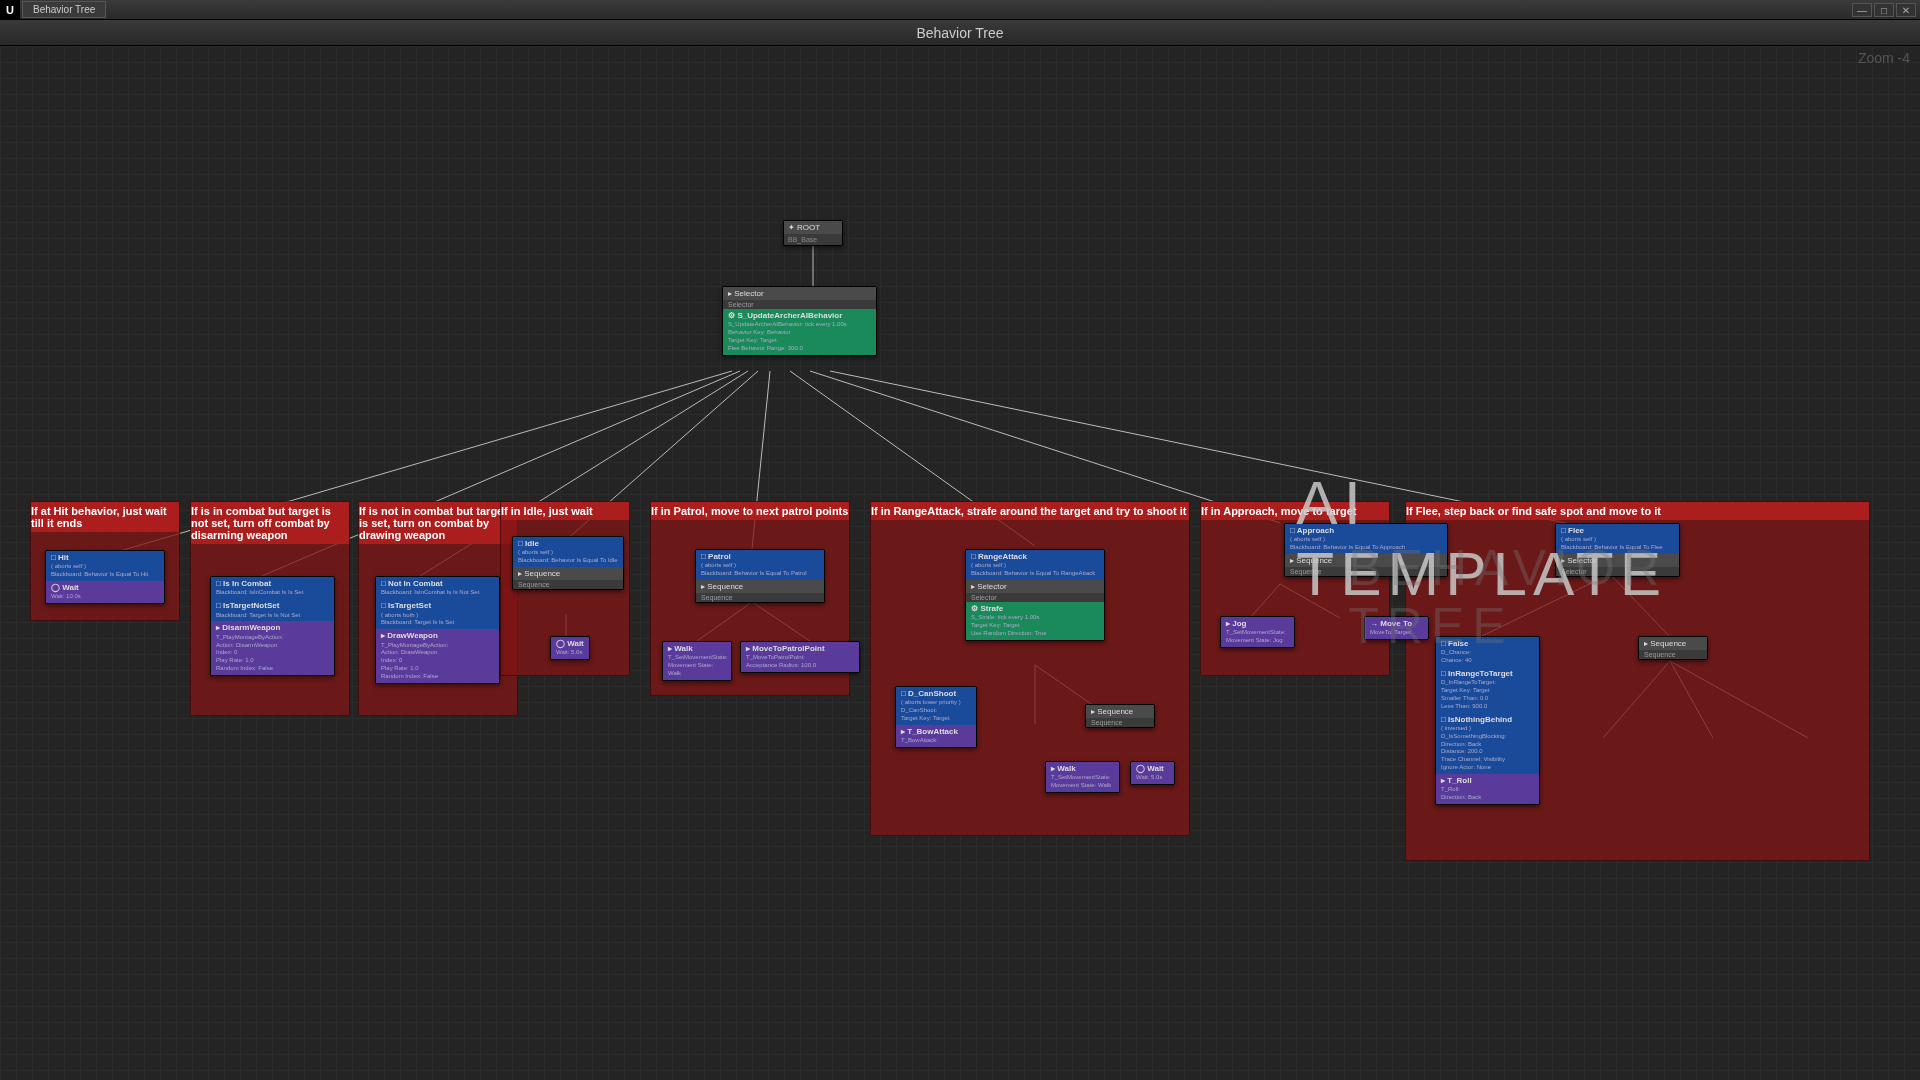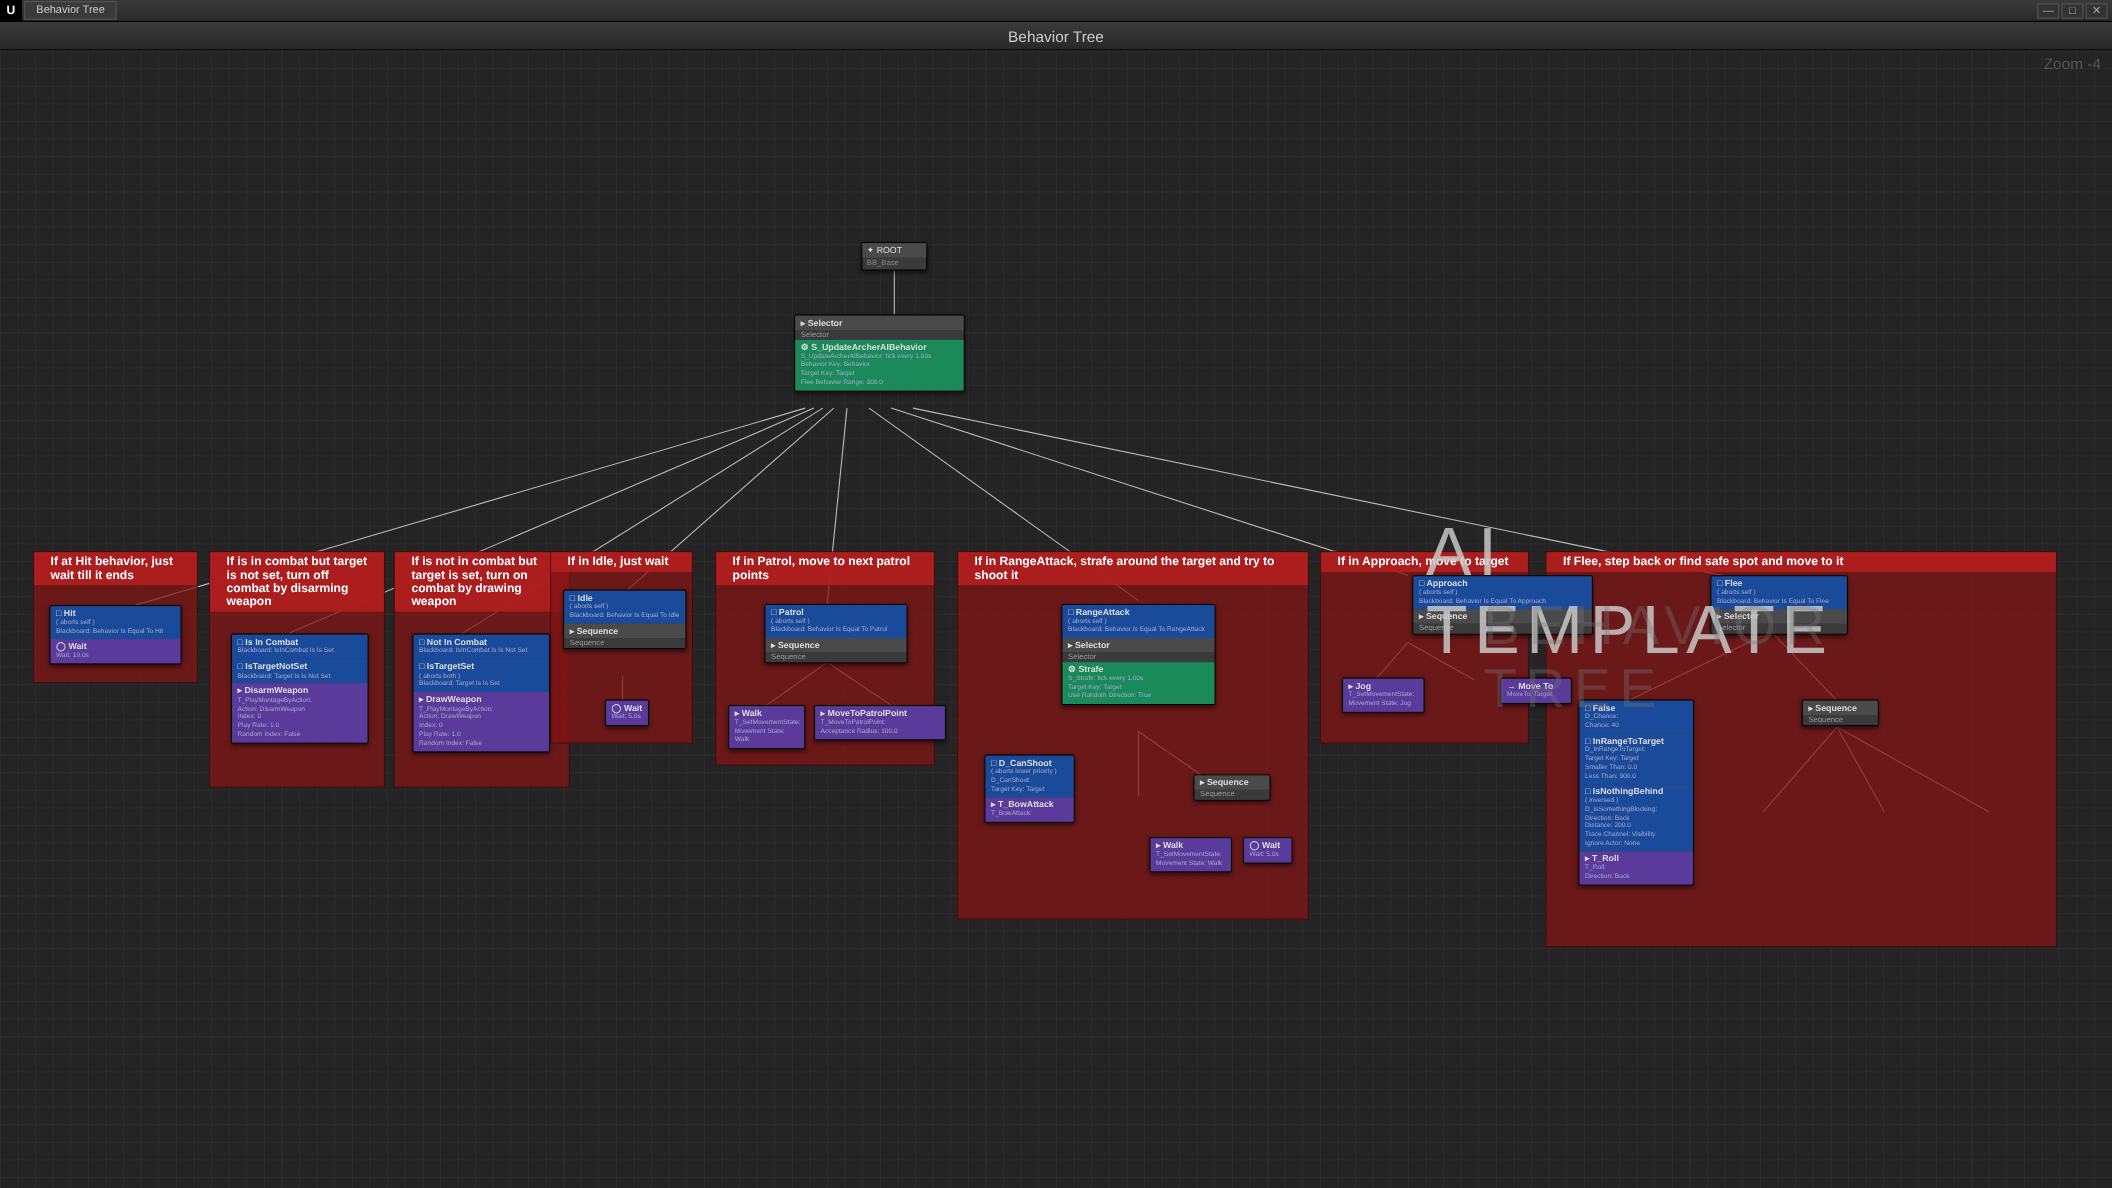--- a/index.html
+++ b/index.html
@@ -14,30 +14,30 @@
 .zoom{position:absolute;top:4px;right:10px;color:#555;font-size:14px}
 .watermark1{position:absolute;right:40px;bottom:50px;color:rgba(200,200,200,.85);font-size:62px;letter-spacing:6px;font-weight:300;font-family:"Arial Narrow",Arial}
 .watermark2{position:absolute;right:40px;bottom:4px;color:rgba(120,120,120,.35);font-size:50px;letter-spacing:8px;font-weight:300}
 svg.wires{position:absolute;top:0;left:0;width:1920px;height:1034px;pointer-events:none}
 svg.wires line{stroke:#bbb;stroke-width:1}
 .node{position:absolute;font-size:8px;color:#ddd;border:1px solid #000;border-radius:2px;box-shadow:0 2px 4px rgba(0,0,0,.5)}
 .root{background:#3a3a3a;width:60px}
 .root .t{background:#4a4a4a;padding:2px 4px;font-size:8px;font-weight:normal}
 .root .s{padding:2px 4px;font-size:7px;color:#888}
 .comp{background:#3a3a3a}
-.comp .gray{background:#4a4a4a;padding:2px 5px;font-weight:bold;font-size:8px}
+.comp .gray{background:#4a4a4a;padding:2px 5px;font-weight:normal;font-size:8px}
 .comp .green{background:#1a8a5a;padding:2px 5px;font-size:7px;line-height:1.3}
 .comp .green .st{font-weight:bold;font-size:8px}
 .comp .blue{background:#1a4a9a;padding:2px 5px;font-size:7px;line-height:1.3}
 .comp .blue .st{font-weight:bold;font-size:8px}
 .comp .purple{background:#5a3a9a;padding:2px 5px;font-size:7px;line-height:1.3}
 .comp .purple .st{font-weight:bold;font-size:8px}
 .comp .sub{padding:1px 5px;font-size:7px;color:#999;background:#3a3a3a}
 .comment{position:absolute;background:rgba(130,20,20,.75);border:1px solid rgba(0,0,0,.4)}
-.comment .ch{background:rgba(180,30,30,.9);color:#fff;font-size:11px;font-weight:bold;padding:3px 15px}
+.comment .ch{background:rgba(180,30,30,.9);color:#fff;font-size:11px;font-weight:bold;padding:3px 0}
 .small{font-size:6px;color:#aac}
 </style>
 </head>
 <body>
 
 <div class="titlebar">
   <div class="logo">U</div>
   <div class="tab">Behavior Tree</div>
   <div class="wincontrols">
     <span>—</span>

